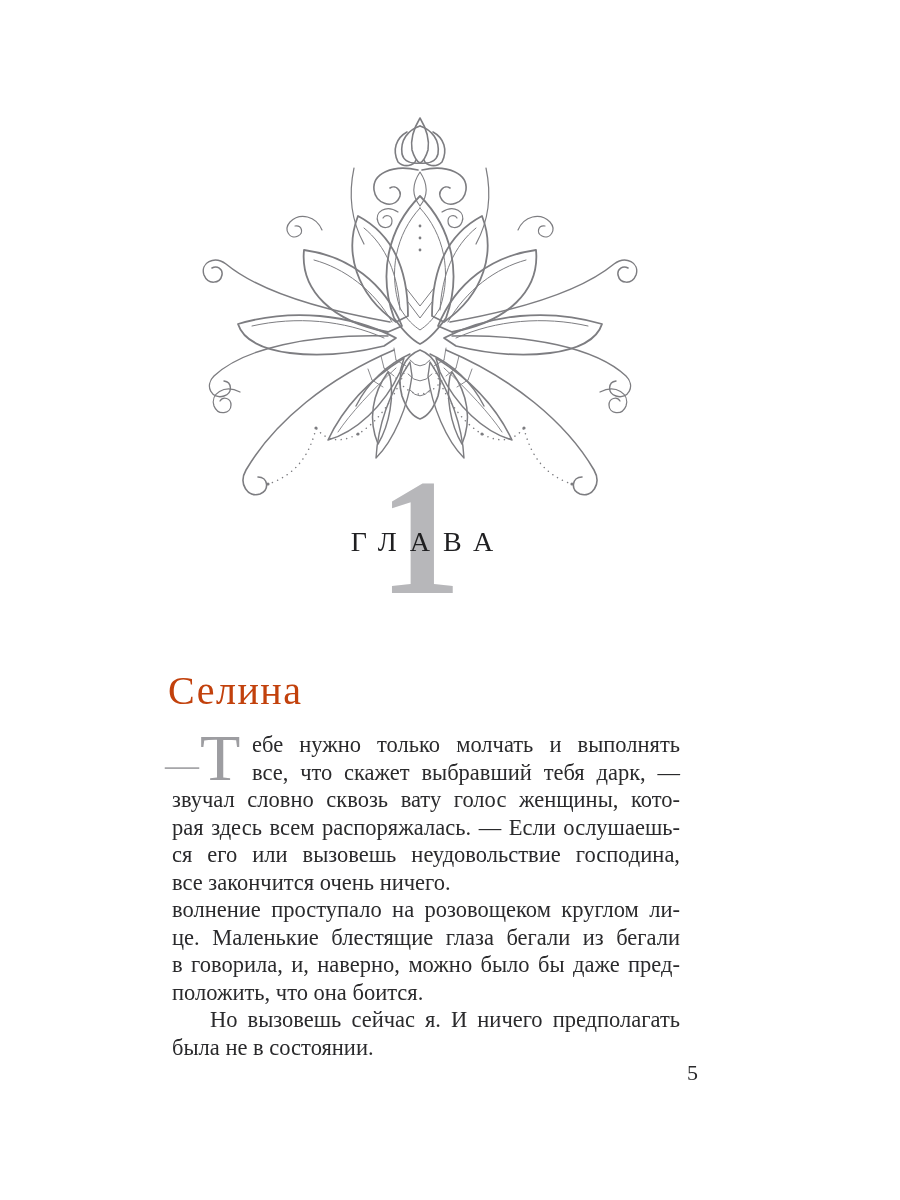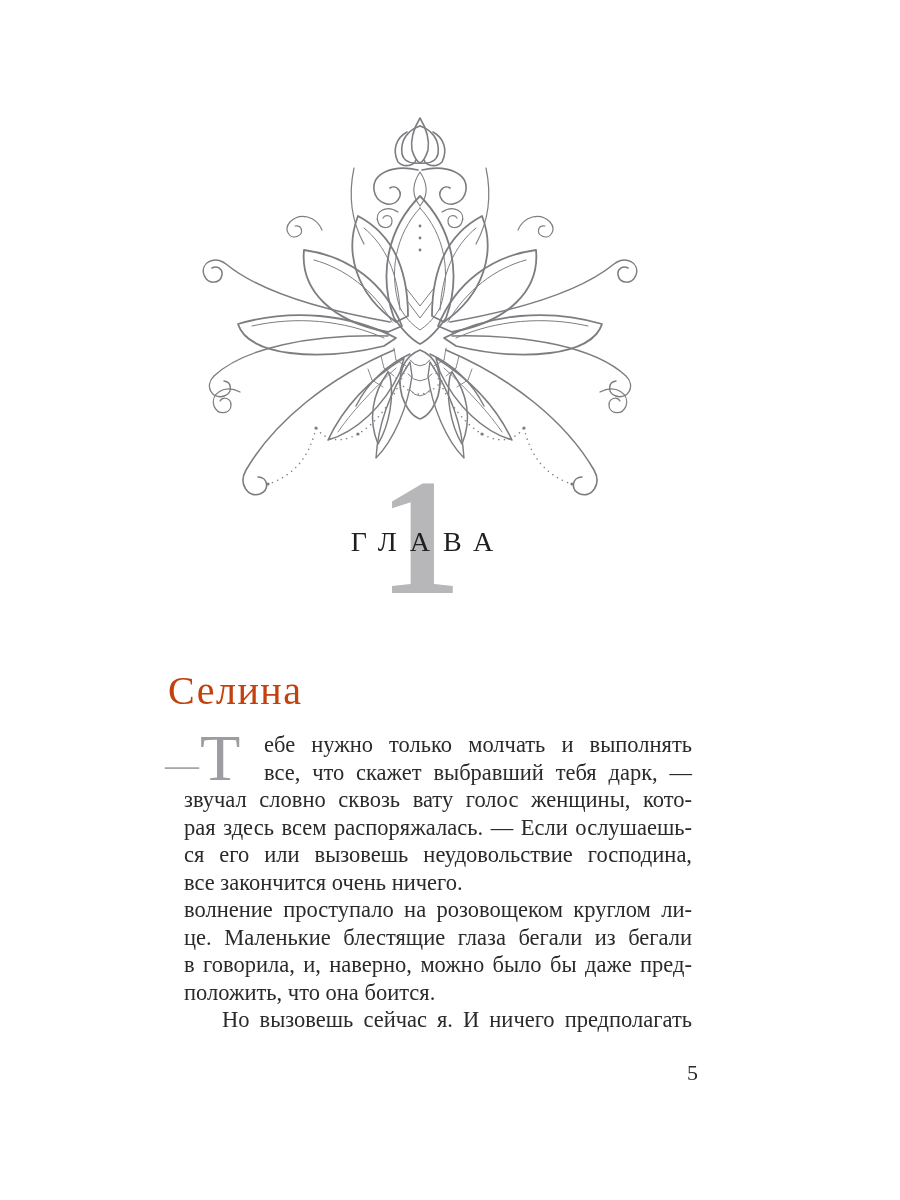--- a/index.html
+++ b/index.html
@@ -16,21 +16,21 @@
   }
   .chapter-label {
     position:absolute; left:168px; top:528px; width:508px; padding-left:13px; box-sizing:border-box;
     font-size:28px; line-height:1; letter-spacing:13px; color:#1f1f21; text-align:center;
   }
   .section-title {
     position:absolute; left:168px; top:671px;
     font-size:40px; line-height:1; letter-spacing:1.5px; color:#c2410c;
   }
   .body-text {
-    position:absolute; left:184px; top:731px; width:508px;
+    position:absolute; left:172px; top:731px; width:508px;
     font-size:22.5px; line-height:27.5px; color:#2a2a2c;
   }
   .line { text-align:justify; text-align-last:justify; white-space:normal; }
   .line.para-end { text-align-last:left; }
   .line.indent { padding-left:38px; }
   .line.drop-offset { margin-left:80px; }
   .dash-glyph {
     position:absolute; left:165px; top:748px;
     font-size:34px; line-height:1; color:#a6a6a9;
   }
@@ -118,17 +118,18 @@
     <div class="line drop-offset">все, что скажет выбравший тебя дарк, —</div>
     <div class="line">звучал словно сквозь вату голос женщины, кото-</div>
     <div class="line">рая здесь всем распоряжалась. — Если ослушаешь-</div>
     <div class="line">ся его или вызовешь неудовольствие господина,</div>
     <div class="line para-end">все закончится очень ничего.</div>
     <div class="line">волнение проступало на розовощеком круглом ли-</div>
     <div class="line">це. Маленькие блестящие глаза бегали из бегали</div>
     <div class="line">в говорила, и, наверно, можно было бы даже пред-</div>
     <div class="line para-end">положить, что она боится.</div>
     <div class="line indent">Но вызовешь сейчас я. И ничего предполагать</div>
+    <div class="line para-end">была не в состоянии.</div>
   </div>
 
   <div class="folio">5</div>
 
 </div>
 
 </body></html>

